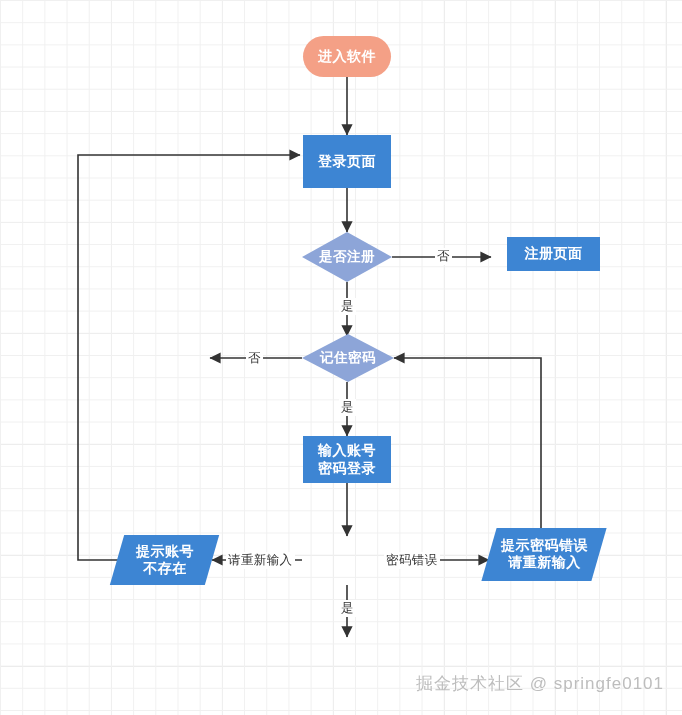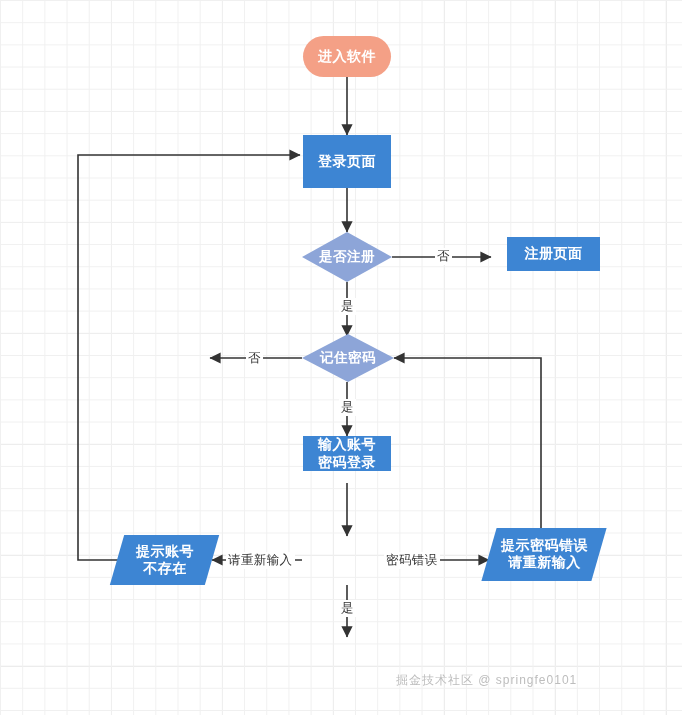--- a/index.html
+++ b/index.html
@@ -105,24 +105,25 @@
     white-space: nowrap;
     letter-spacing: 0.4px;
   }
   .edge-label.boxed {
     background: #ffffff;
     padding: 0 2px;
   }
   #watermark {
     position: absolute;
     color: #bdbdbd;
-    font-size: 12px;
+    font-size: 17px;
     letter-spacing: 1px;
     z-index: 5;
     white-space: nowrap;
+    margin-left: 20px;
   }
 </style>
 </head>
 <body>
 
 <div id="canvas">
 
   <svg id="edges" viewBox="0 0 682 715" xmlns="http://www.w3.org/2000/svg">
     <defs>
       <marker id="arrow" viewBox="0 0 10 10" refX="9.5" refY="5" markerWidth="7" markerHeight="7" orient="auto-start-reverse">
@@ -173,21 +174,21 @@
   <div class="node n-process" style="left:491px; top:237px; width:93px; height:34px;margin-left:16px;">
     <span>注册页面</span>
   </div>
 
   <div class="n-decision-wrap" style="left:302px; top:334px; width:92px; height:48px;">
     <div class="diamond-bg"></div>
     <div class="diamond-label">记住密码</div>
   </div>
 
 
-  <div class="node n-process" style="left:303px; top:436px; width:88px; height:35px;">
+  <div class="node n-process" style="left:303px; top:436px; width:88px; height:47px;">
     <span>输入账号
 密码登录</span>
   </div>
 
 
   <div class="node n-io" style="left:117px; top:535px; width:95px; height:50px;">
     <span>提示账号
 不存在</span>
   </div>
 

